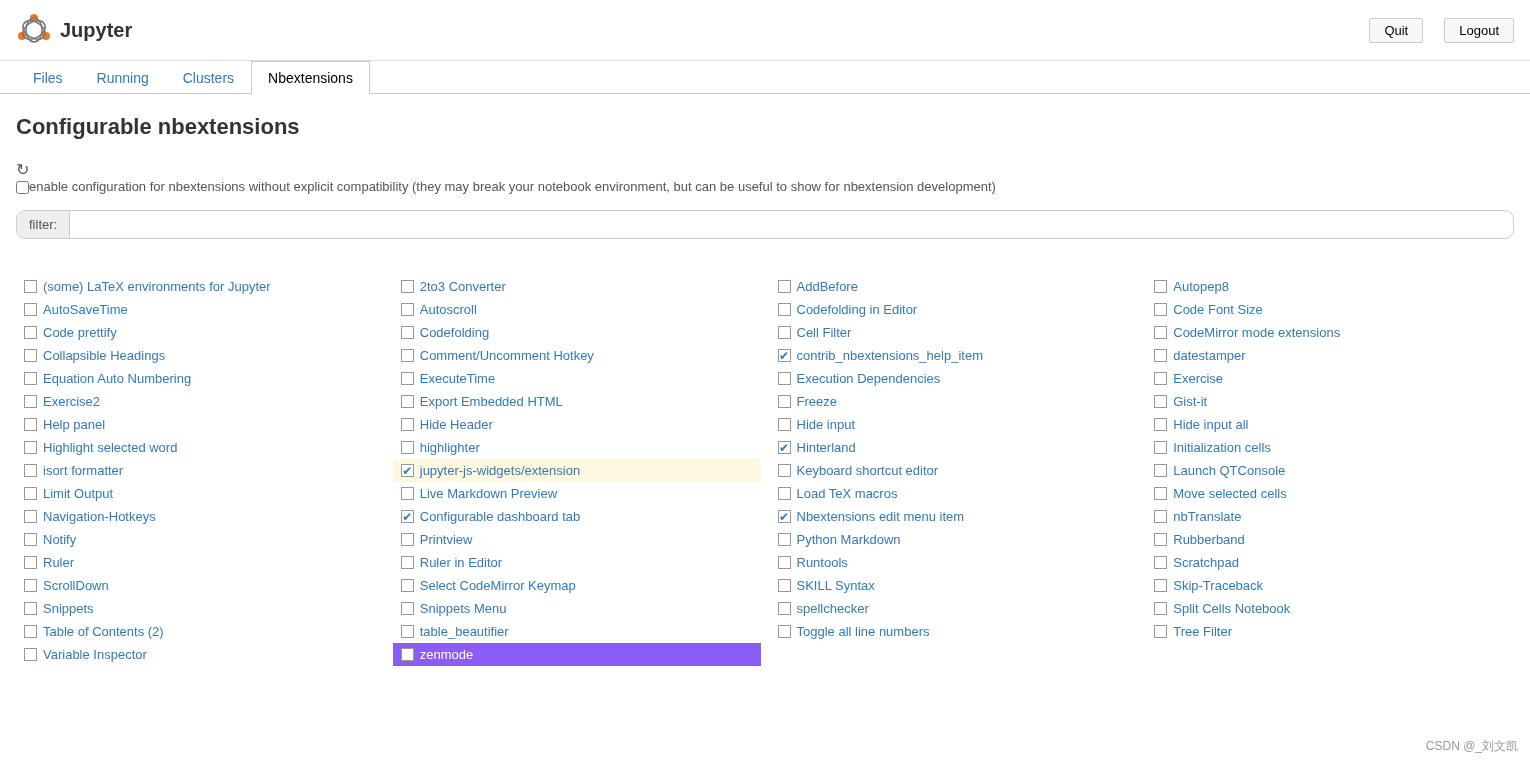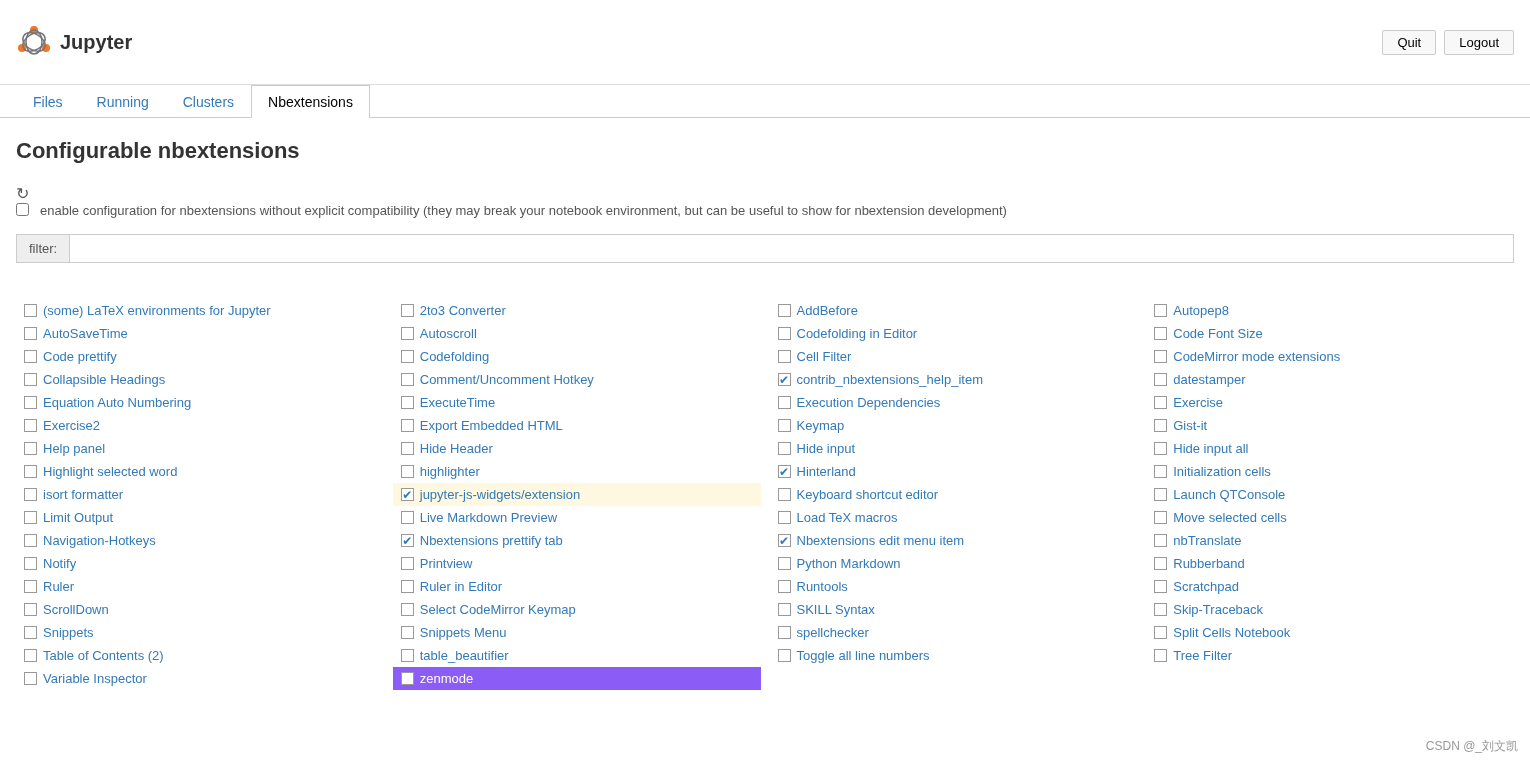--- a/index.html
+++ b/index.html
@@ -3,39 +3,39 @@
   <meta charset="utf-8">
   <style>
     * { box-sizing: border-box; margin: 0; padding: 0; }
     body { font-family: Arial, Helvetica, sans-serif; font-size: 14px; background: #fff; color: #333; }
 
     
     .header {
       display: flex;
       align-items: center;
       justify-content: space-between;
-      padding: 24px 16px;
+      padding: 12px 16px;
       border-bottom: 1px solid #ddd;
       background: #fff;
     }
     .logo {
       display: flex;
       align-items: center;
       gap: 8px;
       font-size: 20px;
       font-weight: bold;
       color: #333;
     }
     .logo-icon {
       width: 36px;
       height: 36px;
     }
     .header-buttons {
       display: flex;
-      gap: 8px;
+      gap: 21px;
     }
     .header-btn {
       padding: 4px 14px;
       border: 1px solid #ccc;
       background: #f8f8f8;
       cursor: pointer;
       font-size: 13px;
       border-radius: 2px;
     }
 
@@ -71,33 +71,33 @@
 
     .page-title {
       font-size: 22px;
       font-weight: bold;
       margin-bottom: 16px;
       color: #333;
     }
 
     .compat-row {
       display: flex;
-      align-items: flex-start;
-      gap: 11px;
+      align-items: flex-end;
+      gap: 0;
       margin-bottom: 16px;
       font-size: 13px;
       color: #555;
     }
 
     
     .filter-bar {
       display: flex;
       align-items: center;
       border: 1px solid #ccc;
-      border-radius: 0;
+      border-radius: 9px;
       margin-bottom: 16px;
       overflow: hidden;
     }
     .filter-label {
       padding: 6px 12px;
       background: #eee;
       border-right: 1px solid #ccc;
       font-size: 13px;
       color: #555;
     }
@@ -325,21 +325,21 @@
         <div class="ext-item highlighted">
           <div class="ext-checkbox checked" style="color: rgb(51, 122, 183);">✔</div>
           <span class="ext-label">jupyter-js-widgets/extension</span>
         </div>
         <div class="ext-item">
           <div class="ext-checkbox"></div>
           <span class="ext-label">Live Markdown Preview</span>
         </div>
         <div class="ext-item">
           <div class="ext-checkbox checked" style="color: rgb(51, 122, 183);">✔</div>
-          <span class="ext-label">Nbextensions prettify tab</span>
+          <span class="ext-label">Configurable dashboard tab</span>
         </div>
         <div class="ext-item">
           <div class="ext-checkbox"></div>
           <span class="ext-label">Printview</span>
         </div>
         <div class="ext-item">
           <div class="ext-checkbox"></div>
           <span class="ext-label">Ruler in Editor</span>
         </div>
         <div class="ext-item">
@@ -375,21 +375,21 @@
         <div class="ext-item">
           <div class="ext-checkbox checked" style="color: rgb(51, 122, 183);">✔</div>
           <span class="ext-label">contrib_nbextensions_help_item</span>
         </div>
         <div class="ext-item">
           <div class="ext-checkbox"></div>
           <span class="ext-label">Execution Dependencies</span>
         </div>
         <div class="ext-item">
           <div class="ext-checkbox"></div>
-          <span class="ext-label">Keymap</span>
+          <span class="ext-label">Freeze</span>
         </div>
         <div class="ext-item">
           <div class="ext-checkbox"></div>
           <span class="ext-label">Hide input</span>
         </div>
         <div class="ext-item">
           <div class="ext-checkbox checked" style="color: rgb(51, 122, 183);">✔</div>
           <span class="ext-label">Hinterland</span>
         </div>
         <div class="ext-item">

